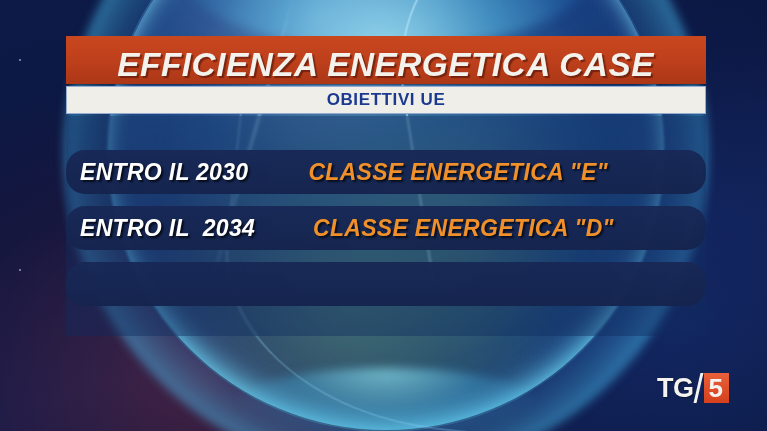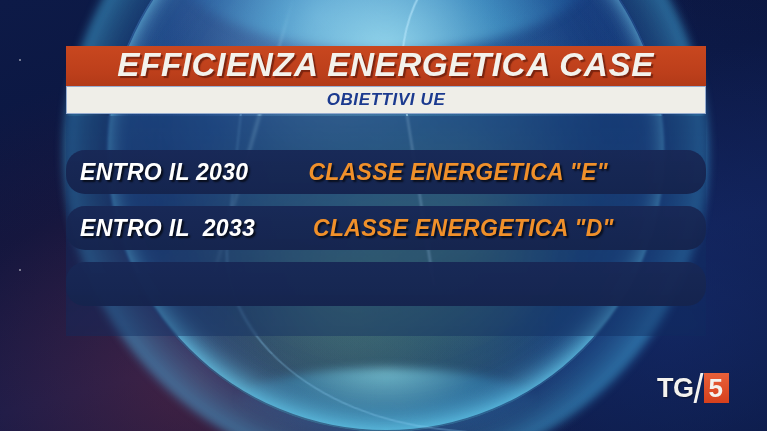--- a/index.html
+++ b/index.html
@@ -177,24 +177,23 @@
   
   .title-banner {
     position: absolute;
     left: 66px;
     top: 36px;
     width: 640px;
     height: 48px;
     background: linear-gradient(180deg, #c8471f 0%, #bd3f1b 55%, #ac3716 100%);
     box-shadow: 0 1px 0 rgba(0,0,0,0.28);
     display: flex;
-    align-items: flex-start;
+    align-items: flex-end;
     justify-content: center;
     overflow: hidden;
-    margin-top: 10px;
   }
   .title-text {
     font-size: 33px;
     font-weight: bold;
     font-style: italic;
     color: #f3f2ec;
     letter-spacing: 0.5px;
     white-space: nowrap;
     text-shadow: 2px 2px 1px rgba(70,15,5,0.55);
     transform: scaleX(1.01);
@@ -210,21 +209,20 @@
     background: #efeee8;
     border: 1px solid rgba(120,150,200,0.75);
     box-sizing: border-box;
     display: flex;
     align-items: center;
     justify-content: center;
   }
   .subtitle-text {
     font-size: 17px;
     font-weight: bold;
-    font-style: italic;
     color: #1b3a8f;
     letter-spacing: 0.6px;
     white-space: nowrap;
   }
 
   
   .row {
     position: absolute;
     left: 66px;
     width: 640px;
@@ -335,21 +333,21 @@
   <div class="subtitle-bar">
     <div class="subtitle-text">OBIETTIVI UE</div>
   </div>
 
   <div class="row row-1">
     <span class="row-label">ENTRO IL 2030</span>
     <span class="row-value">CLASSE ENERGETICA "E"</span>
   </div>
 
   <div class="row row-2">
-    <span class="row-label">ENTRO IL  2033</span>
+    <span class="row-label">ENTRO IL  2034</span>
     <span class="row-value">CLASSE ENERGETICA "D"</span>
   </div>
 
   <div class="row row-3">
   </div>
 
   <div class="logo">
     <span class="logo-tg">TG</span>
     <span class="logo-slash"></span>
     <span class="logo-five">

